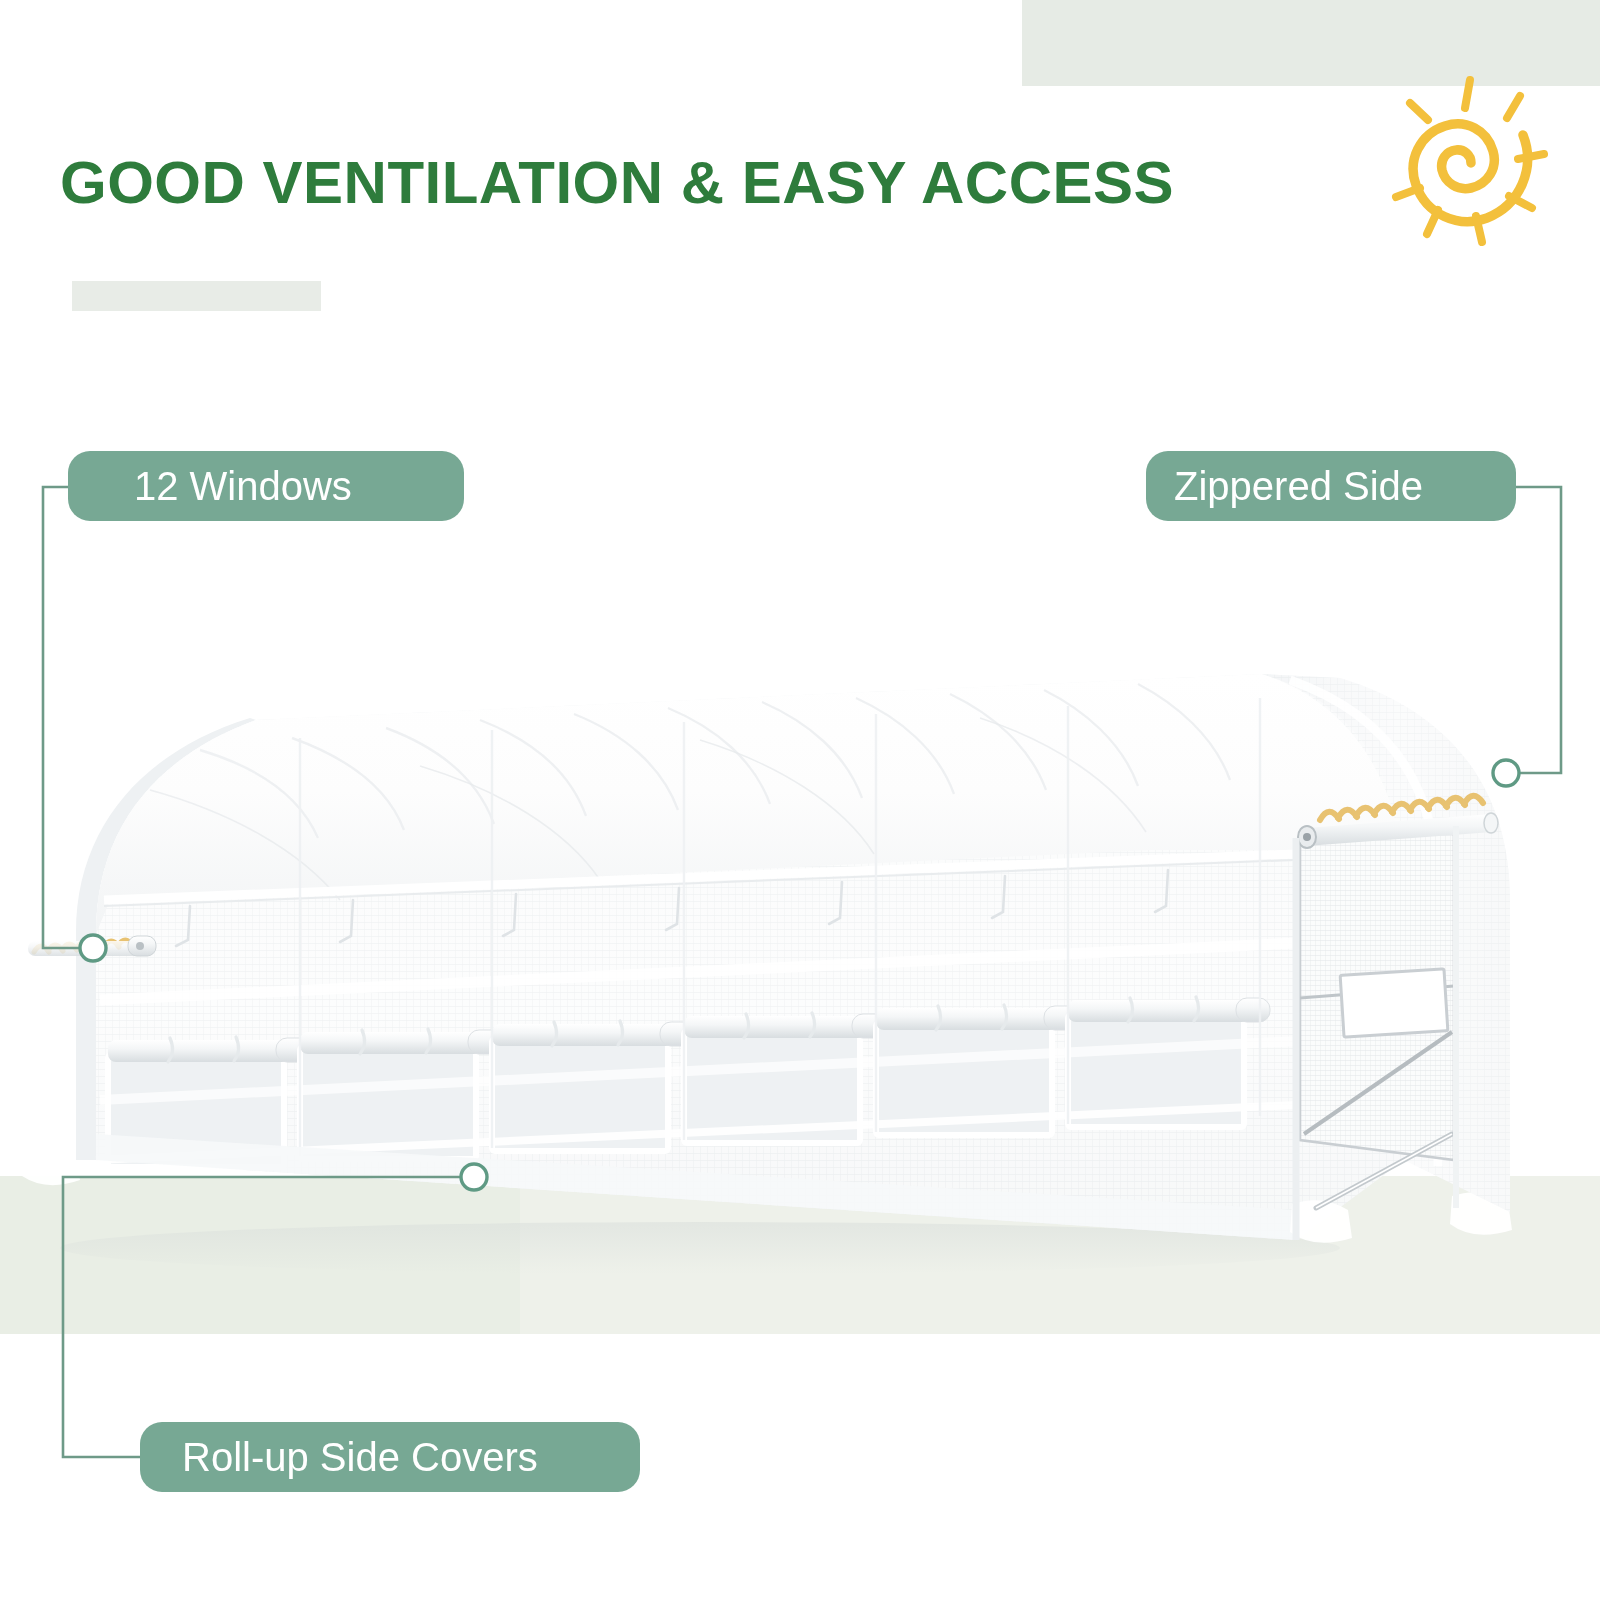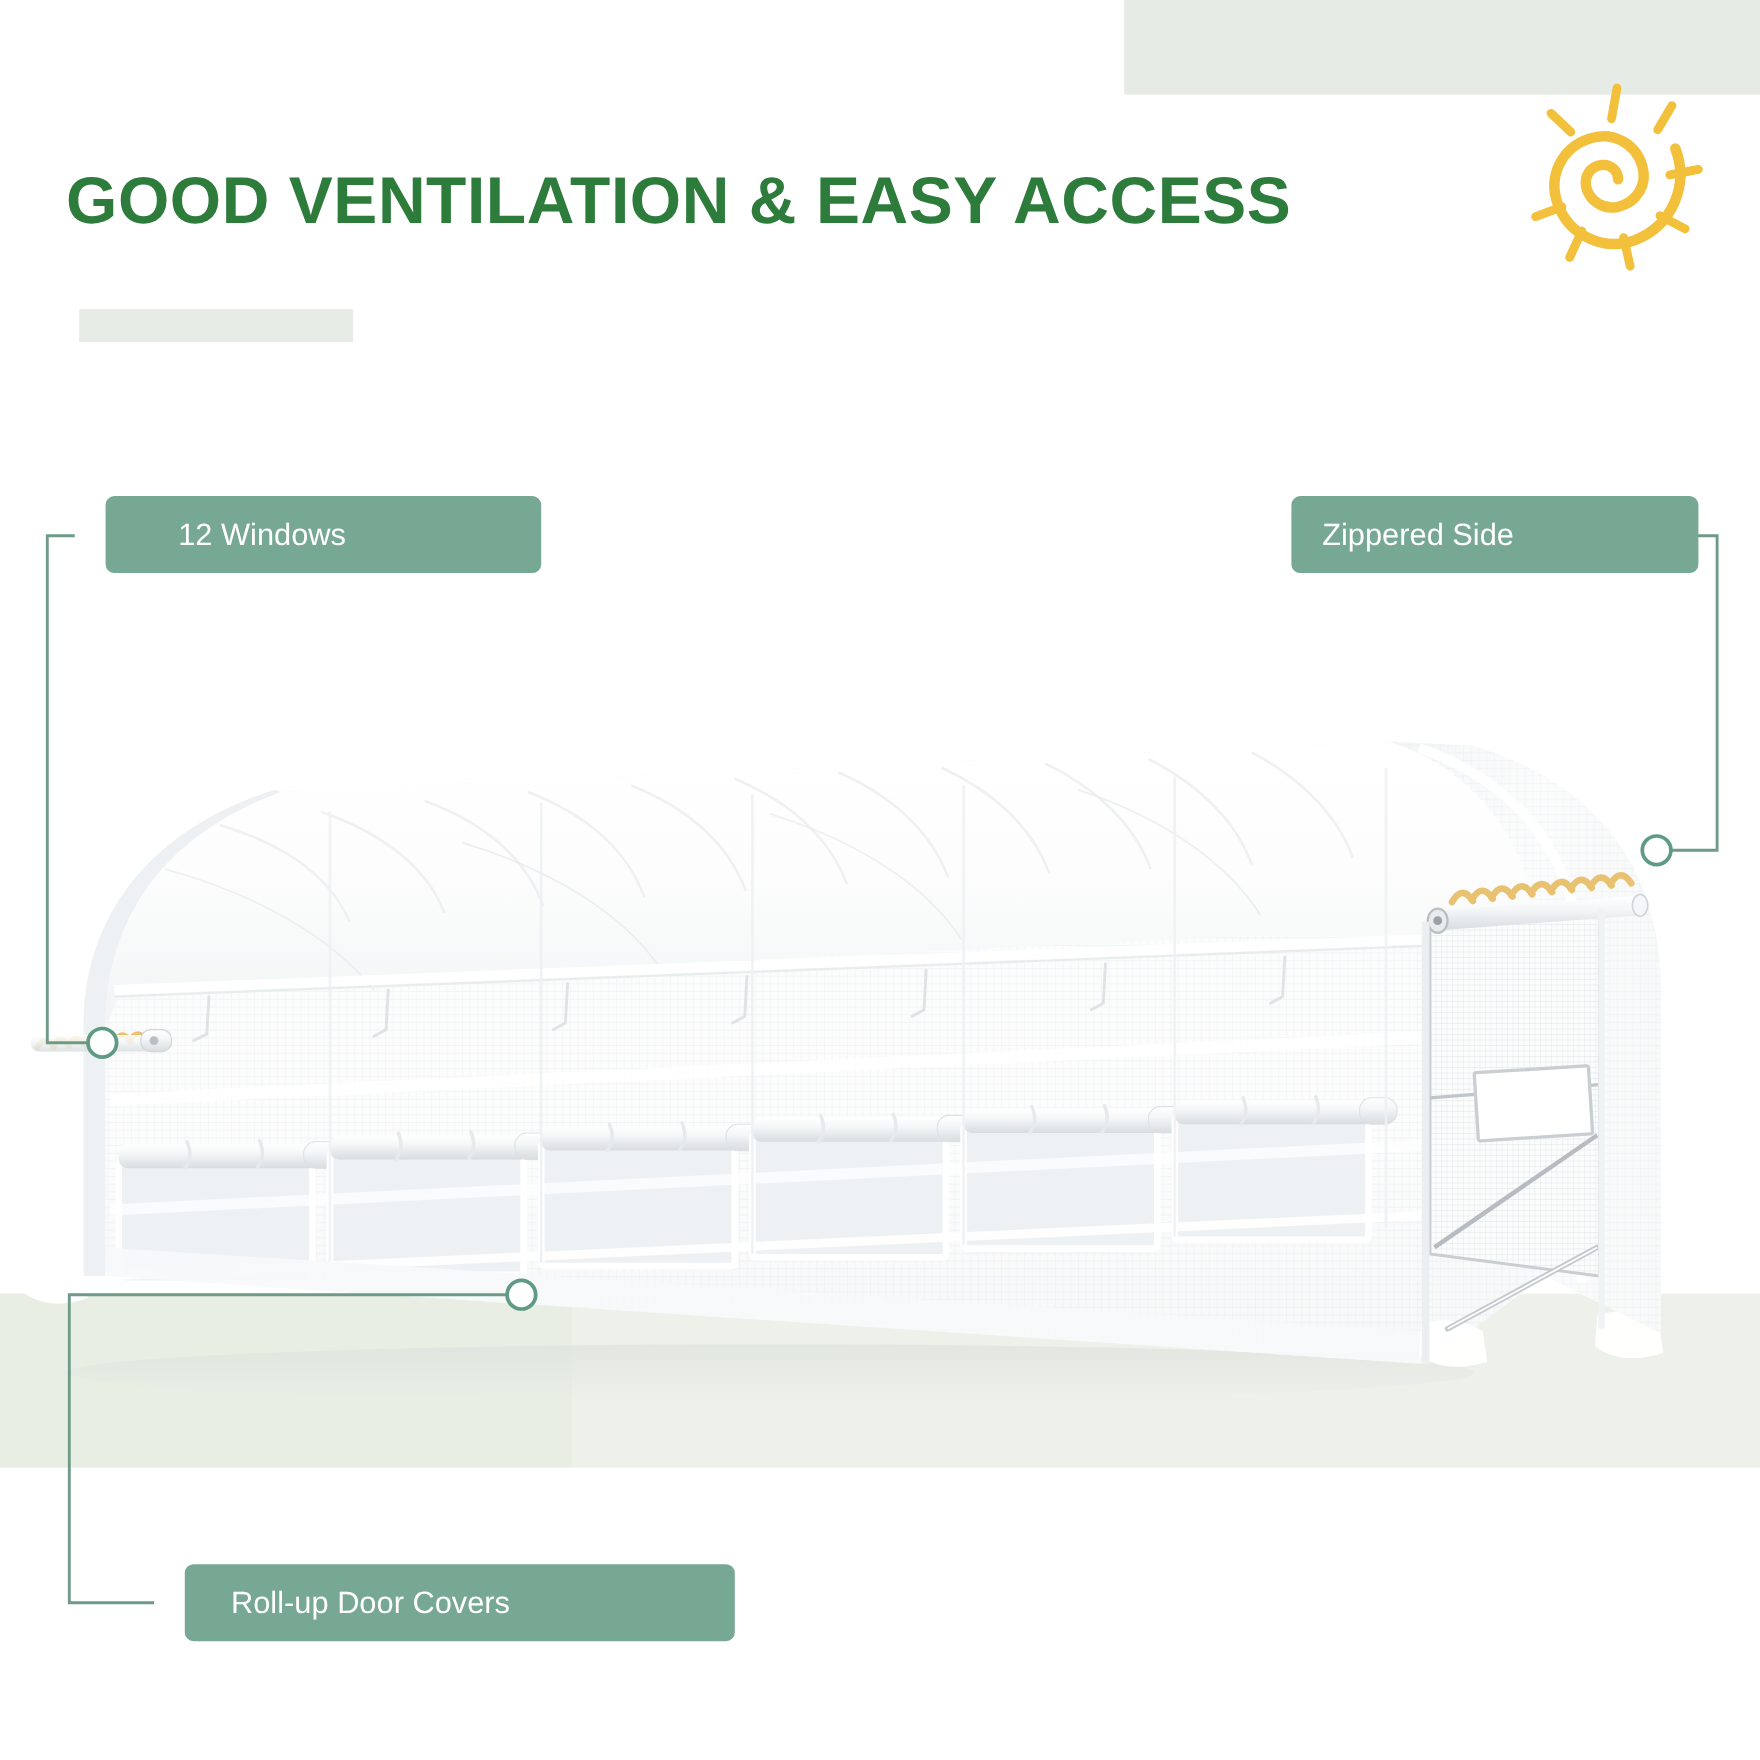--- a/index.html
+++ b/index.html
@@ -31,30 +31,29 @@
   
   #product-figure{position:absolute;left:0;top:600px;width:1600px;height:720px;}
 
   
   #connectors{position:absolute;left:0;top:0;width:1600px;height:1600px;pointer-events:none;}
 
   
   .pill{
     position:absolute;
     background:#77a894;
-    border-radius:8px;
+    border-radius:22px;
     color:#ffffff;
-    font-size:28px;
+    font-size:40px;
     line-height:1;
     display:flex;align-items:center;justify-content:center;
     padding:0 26px;
     box-sizing:border-box;
     white-space:nowrap;
     font-family:"Liberation Sans", sans-serif;
-    margin-left:28px;
   }
   #pill-windows{left:68px;top:451px;height:70px;min-width:396px;justify-content:flex-start;padding-left:66px;}
   #pill-door{left:1146px;top:451px;height:70px;min-width:370px;justify-content:flex-start;padding-left:28px;}
   #pill-rollup{left:140px;top:1422px;height:70px;min-width:500px;justify-content:flex-start;padding-left:42px;}
 </style>
 </head>
 <body>
 
 <div id="stage">
 
@@ -352,15 +351,15 @@
       <circle cx="93" cy="948" r="13"></circle>
       <circle cx="1506" cy="773" r="13"></circle>
       <circle cx="474" cy="1177" r="13"></circle>
     </g>
   </svg>
 
   <div class="pill" id="pill-windows">12 Windows</div>
 
   <div class="pill" id="pill-door">Zippered Side</div>
 
-  <div class="pill" id="pill-rollup">Roll-up Door Covers</div>
+  <div class="pill" id="pill-rollup">Roll-up Side Covers</div>
 
 </div>
 
 </body></html>

